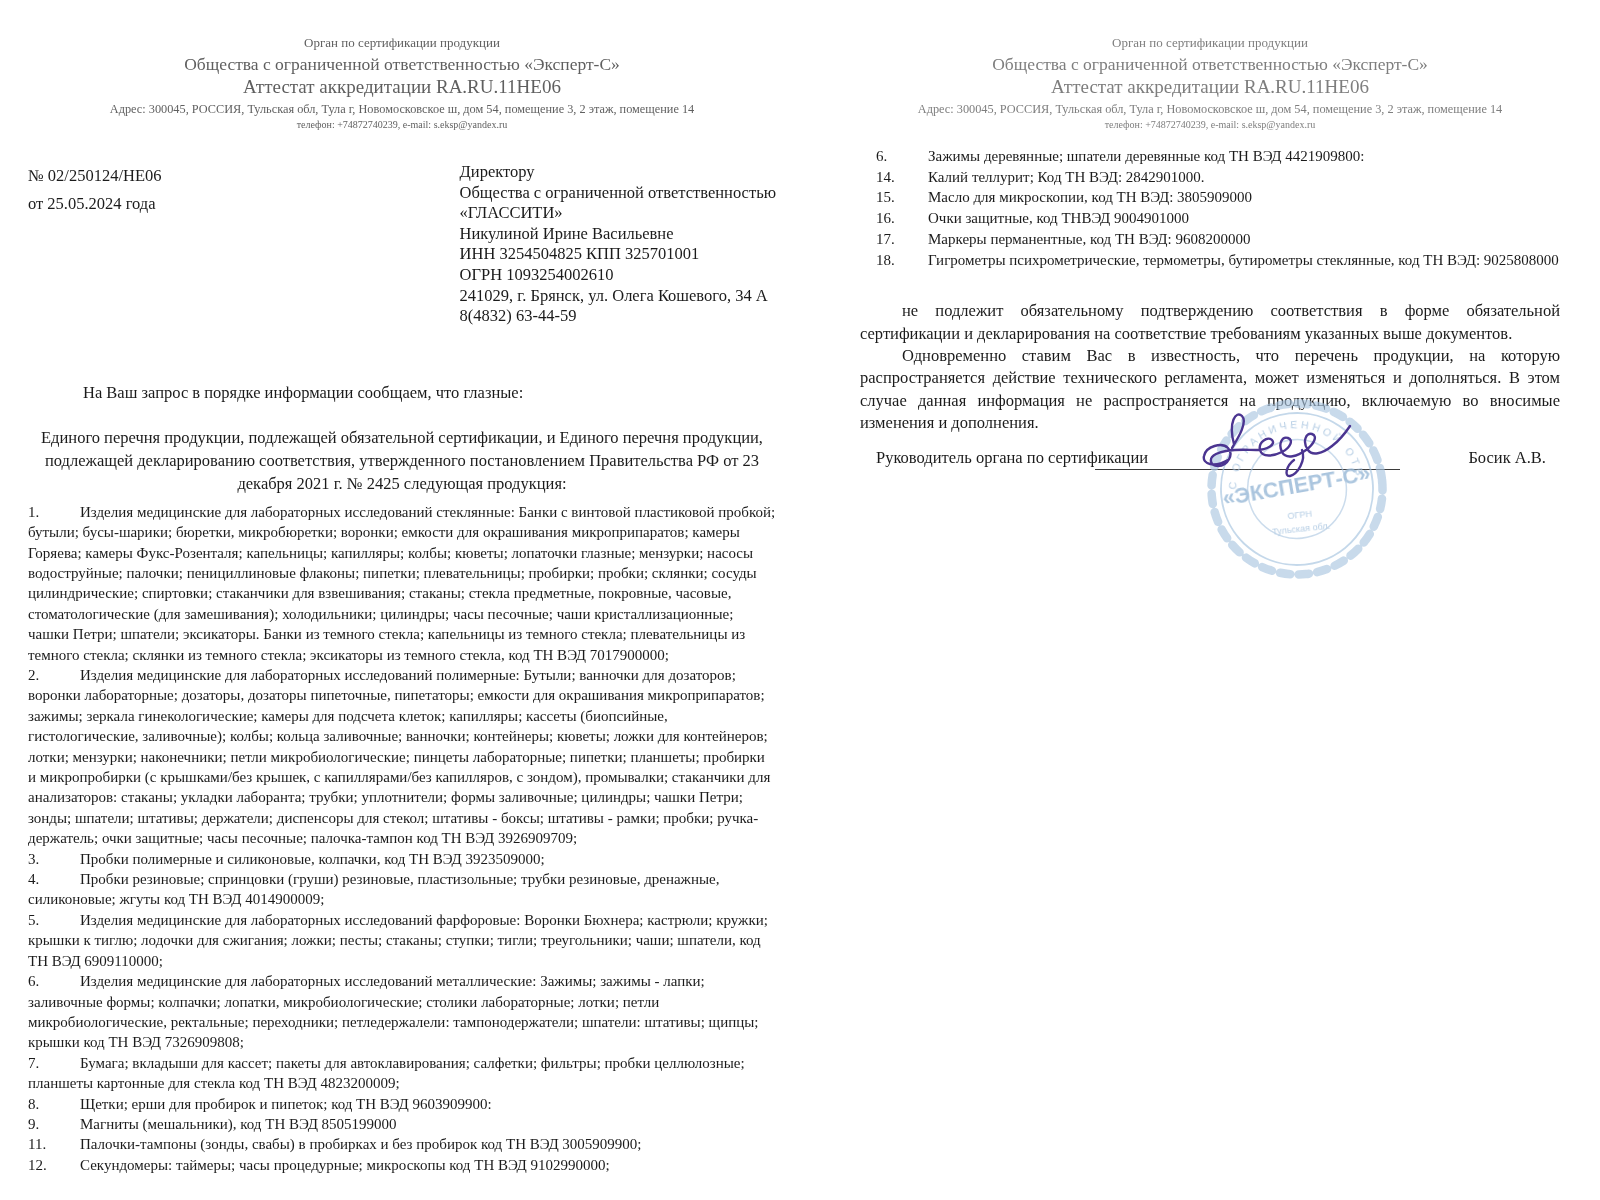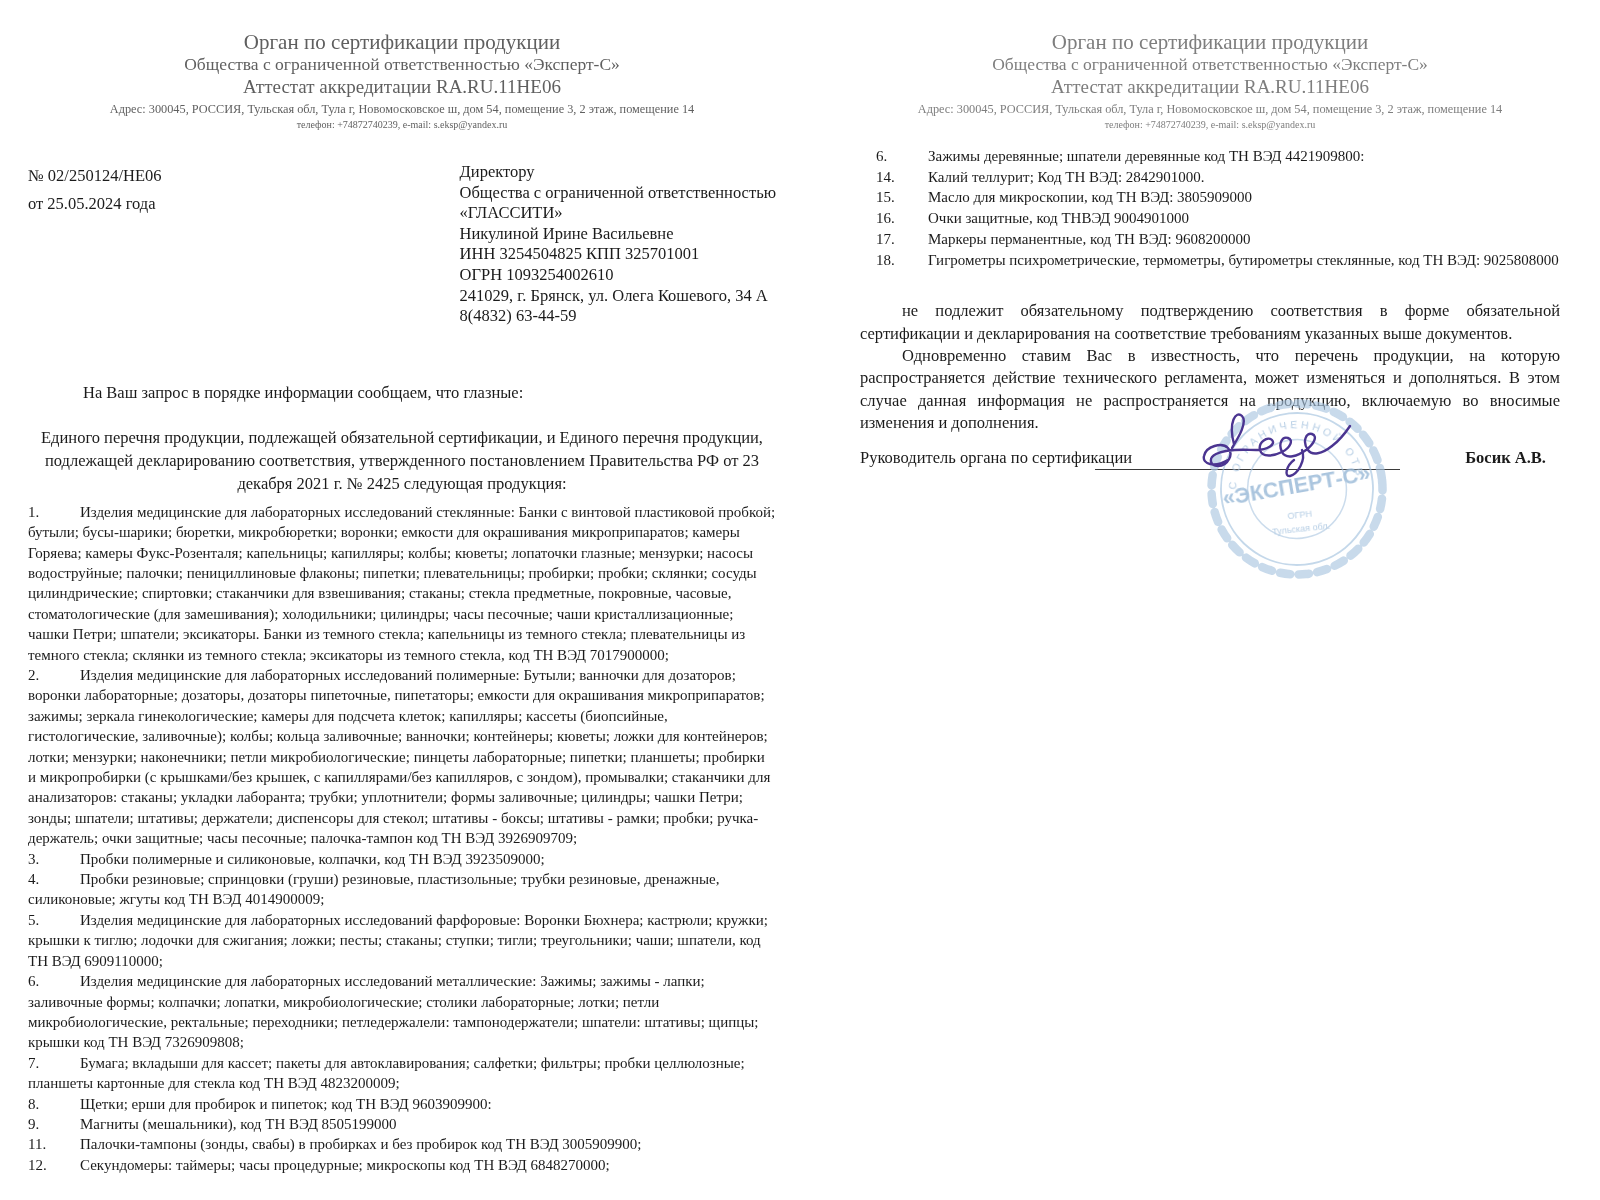--- a/index.html
+++ b/index.html
@@ -5,21 +5,21 @@
   * { margin:0; padding:0; box-sizing:border-box; }
   html,body { width:1600px; height:1200px; background:#ffffff; overflow:hidden;
     font-family:"Liberation Serif","DejaVu Serif",serif; color:#1b1b1b; }
 
   .page { position:absolute; top:32px; }
   .page1 { left:28px;  width:748px; }
   .page2 { left:860px; width:700px; position:absolute; height:1130px; }
 
   
   .org-header { text-align:center; }
-  .org-h1 { font-size:21px;  line-height:21px; }
+  .org-h1 { font-size:13px;  line-height:21px; }
   .org-h2 { font-size:17.5px;line-height:22px; }
   .org-h3 { font-size:19px;  line-height:24px; }
   .org-addr { font-size:12.3px; line-height:15px; margin-top:3px; }
   .org-tel  { font-size:10px; line-height:15px; }
   .page1 .org-header { color:#5f5f5f; }
   .page2 .org-header { color:#7e7e7e; }
 
   
   .ref-row { display:flex; justify-content:space-between; margin-top:30px; }
   .ref-block { font-size:16.5px; line-height:28px; white-space:nowrap; }
@@ -33,22 +33,22 @@
   .item  { text-align:left; }
   .item .num { display:inline-block; width:52px; }
 
   
   .items2 { margin-top:14px; padding-left:16px; font-size:15px; line-height:20.7px; }
   .items2 .num { display:inline-block; width:52px; }
 
   .paras { margin-top:30px; font-size:16.5px; line-height:22.4px; text-align:justify; }
   .paras p { text-indent:42px; }
 
-  .sig-role { position:absolute; left:0;   top:416px; font-size:16.5px; }
-  .sig-name { position:absolute; right:14px; top:416px; font-size:16.5px;font-weight:bold; }
+  .sig-role { position:absolute; left:16px;   top:416px; font-size:16.5px; }
+  .sig-name { position:absolute; right:14px; top:416px; font-size:16.5px; }
   .sig-line { position:absolute; left:235px; top:437px; width:305px; height:1px; background:#3a3a3a; }
   .sig-ink  { position:absolute; left:338px; top:372px; width:160px; height:80px; }
   .stamp    { position:absolute; left:342px; top:362px; width:190px; height:190px;
               transform:rotate(-6deg); opacity:0.85; }
   .stamp .blurry { filter:blur(0.6px); }
 </style>
 </head>
 <body>
 
 <div class="page page1">
@@ -85,21 +85,21 @@
       <p class="item"><span class="num">1.</span><span>Изделия медицинские для лабораторных исследований стеклянные: Банки с винтовой пластиковой пробкой; бутыли; бусы-шарики; бюретки, микробюретки; воронки; емкости для окрашивания микроприпаратов; камеры Горяева; камеры Фукс-Розенталя; капельницы; капилляры; колбы; кюветы; лопаточки глазные; мензурки; насосы водоструйные; палочки; пенициллиновые флаконы; пипетки; плевательницы; пробирки; пробки; склянки; сосуды цилиндрические; спиртовки; стаканчики для взвешивания; стаканы; стекла предметные, покровные, часовые, стоматологические (для замешивания); холодильники; цилиндры; часы песочные; чаши кристаллизационные; чашки Петри; шпатели; эксикаторы. Банки из темного стекла; капельницы из темного стекла; плевательницы из темного стекла; склянки из темного стекла; эксикаторы из темного стекла, код ТН ВЭД 7017900000;</span></p>
       <p class="item"><span class="num">2.</span><span>Изделия медицинские для лабораторных исследований полимерные: Бутыли; ванночки для дозаторов; воронки лабораторные; дозаторы, дозаторы пипеточные, пипетаторы; емкости для окрашивания микроприпаратов; зажимы; зеркала гинекологические; камеры для подсчета клеток; капилляры; кассеты (биопсийные, гистологические, заливочные); колбы; кольца заливочные; ванночки; контейнеры; кюветы; ложки для контейнеров; лотки; мензурки; наконечники; петли микробиологические; пинцеты лабораторные; пипетки; планшеты; пробирки и микропробирки (с крышками/без крышек, с капиллярами/без капилляров, с зондом), промывалки; стаканчики для анализаторов: стаканы; укладки лаборанта; трубки; уплотнители; формы заливочные; цилиндры; чашки Петри; зонды; шпатели; штативы; держатели; диспенсоры для стекол; штативы - боксы; штативы - рамки; пробки; ручка-держатель; очки защитные; часы песочные; палочка-тампон код ТН ВЭД 3926909709;</span></p>
       <p class="item"><span class="num">3.</span><span>Пробки полимерные и силиконовые, колпачки, код ТН ВЭД 3923509000;</span></p>
       <p class="item"><span class="num">4.</span><span>Пробки резиновые; спринцовки (груши) резиновые, пластизольные; трубки резиновые, дренажные, силиконовые; жгуты код ТН ВЭД 4014900009;</span></p>
       <p class="item"><span class="num">5.</span><span>Изделия медицинские для лабораторных исследований фарфоровые: Воронки Бюхнера; кастрюли; кружки; крышки к тиглю; лодочки для сжигания; ложки; песты; стаканы; ступки; тигли; треугольники; чаши; шпатели, код ТН ВЭД 6909110000;</span></p>
       <p class="item"><span class="num">6.</span><span>Изделия медицинские для лабораторных исследований металлические: Зажимы; зажимы - лапки; заливочные формы; колпачки; лопатки, микробиологические; столики лабораторные; лотки; петли микробиологические, ректальные; переходники; петледержалели: тампонодержатели; шпатели: штативы; щипцы; крышки код ТН ВЭД 7326909808;</span></p>
       <p class="item"><span class="num">7.</span><span>Бумага; вкладыши для кассет; пакеты для автоклавирования; салфетки; фильтры; пробки целлюлозные; планшеты картонные для стекла код ТН ВЭД 4823200009;</span></p>
       <p class="item"><span class="num">8.</span><span>Щетки; ерши для пробирок и пипеток; код ТН ВЭД 9603909900:</span></p>
       <p class="item"><span class="num">9.</span><span>Магниты (мешальники), код ТН ВЭД 8505199000</span></p>
       <p class="item"><span class="num">11.</span><span>Палочки-тампоны (зонды, свабы) в пробирках и без пробирок код ТН ВЭД 3005909900;</span></p>
-      <p class="item"><span class="num">12.</span><span>Секундомеры: таймеры; часы процедурные; микроскопы код ТН ВЭД 6848270000;</span></p>
+      <p class="item"><span class="num">12.</span><span>Секундомеры: таймеры; часы процедурные; микроскопы код ТН ВЭД 9102990000;</span></p>
     </div>
 </div>
 
 <div class="page page2">
 
   <div class="org-header">
     <div class="org-h1">Орган по сертификации продукции</div>
     <div class="org-h2">Общества с ограниченной ответственностью «Эксперт-С»</div>
     <div class="org-h3">Аттестат аккредитации RA.RU.11НЕ06</div>
     <div class="org-addr">Адрес: 300045, РОССИЯ, Тульская обл, Тула г, Новомосковское ш, дом 54, помещение 3, 2 этаж, помещение 14</div>

